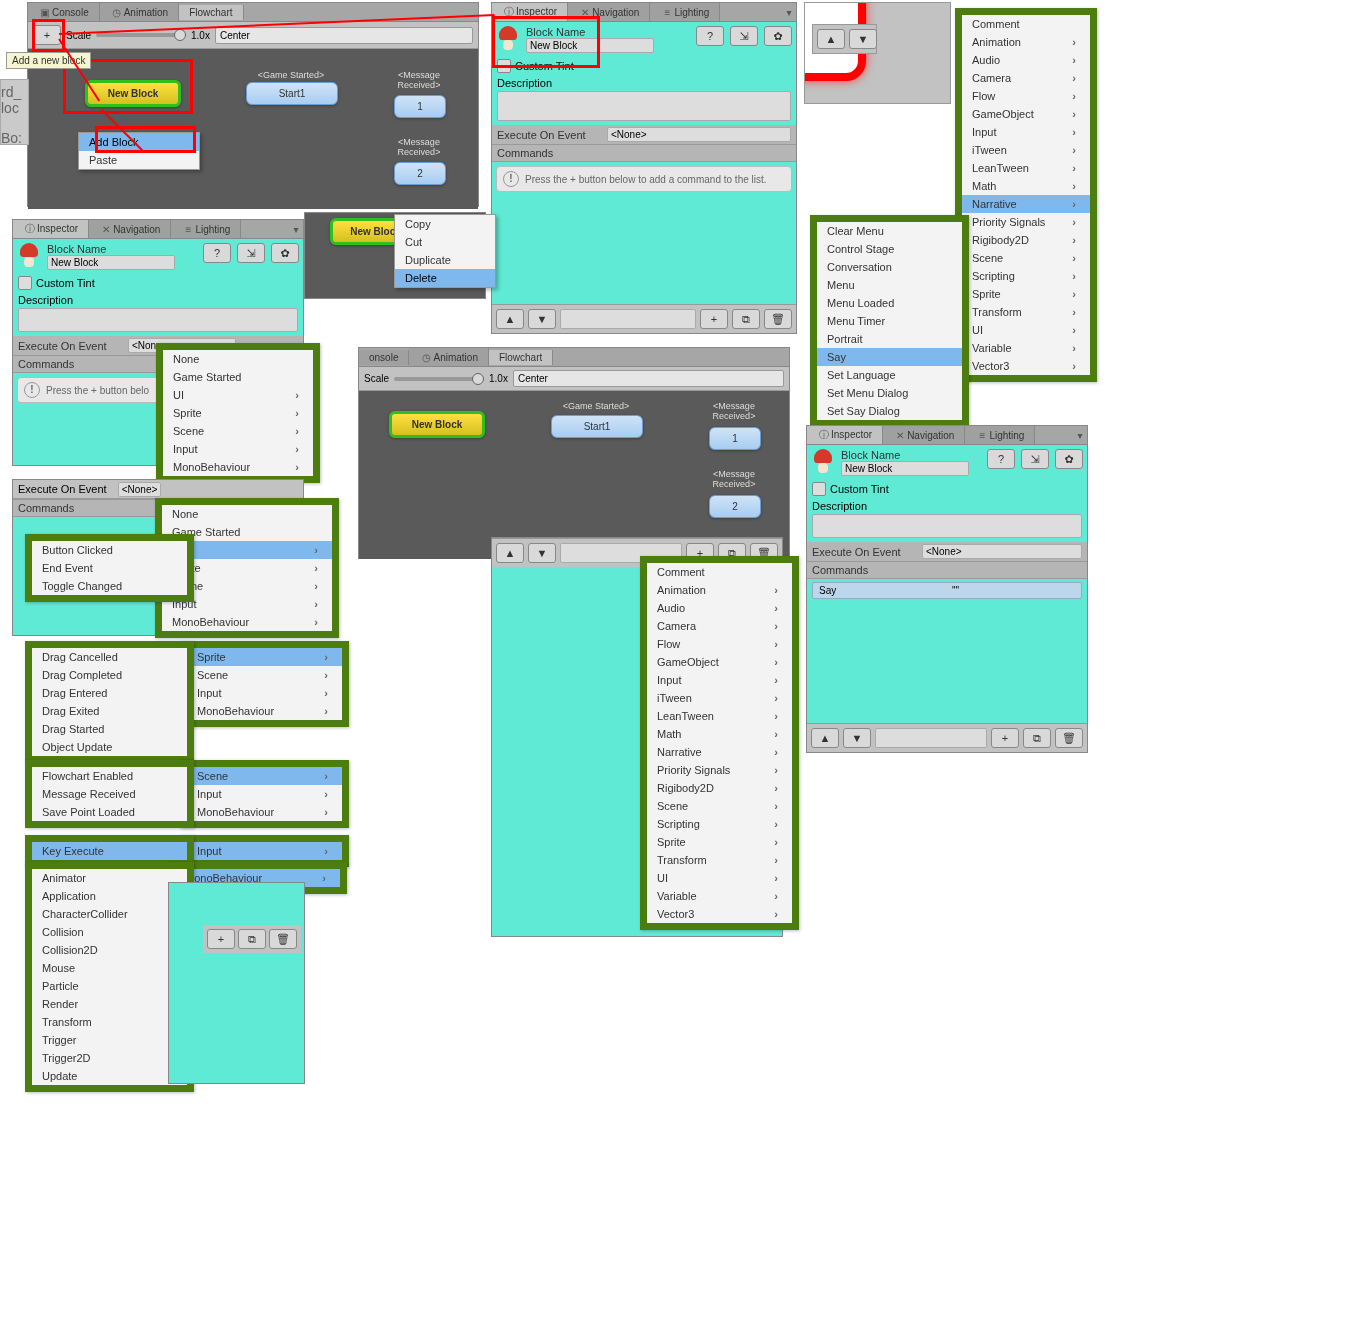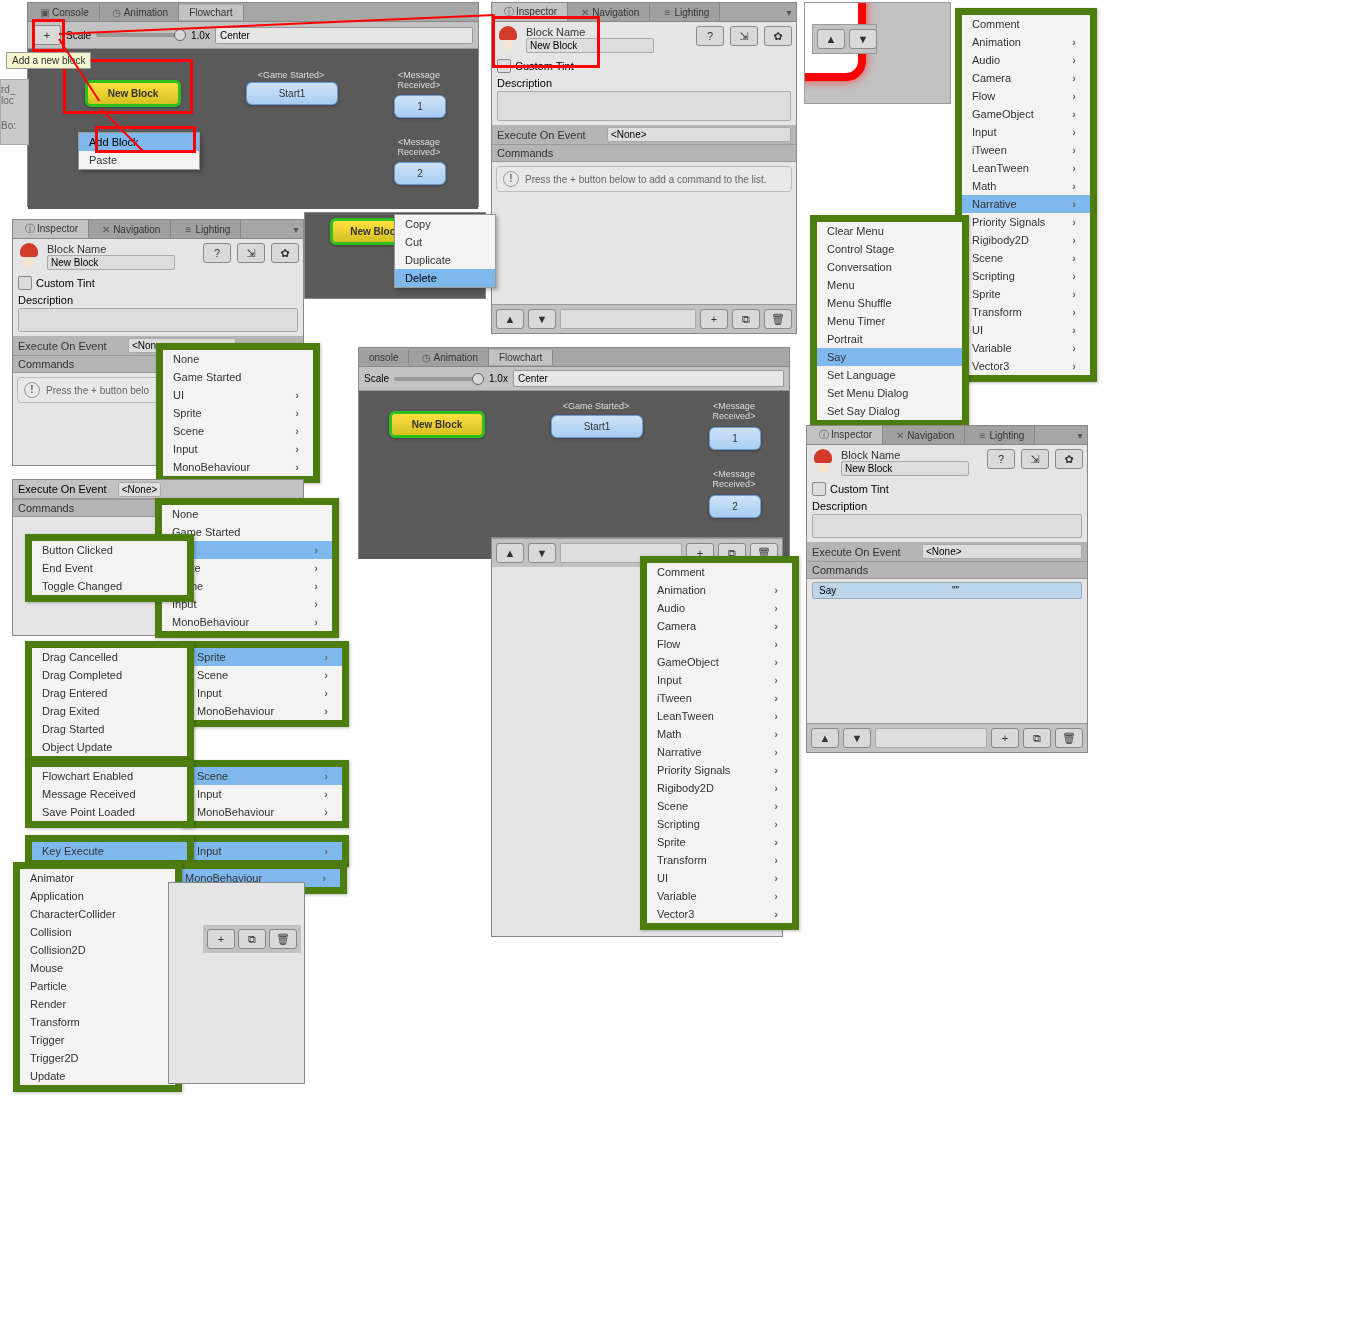--- a/index.html
+++ b/index.html
@@ -1,16 +1,16 @@
 <!DOCTYPE html>
 <html><head>
 <meta charset="utf-8">
 <style>
 body{margin:0;background:#fff;font-family:Arial,Helvetica,sans-serif;font-size:11px;color:#000;position:relative;width:1354px;height:1342px}
-.panel{position:absolute;background:#e5e5e5;border:1px solid #888}
+.panel{position:absolute;background:#5eead4;border:1px solid #888}
 .tabbar{background:#a6a6a6;display:flex;border-bottom:1px solid #888;height:18px;align-items:center}
 .tab{padding:2px 10px;border-right:1px solid #888;color:#333;background:#a0a0a0;font-size:10px}
 .tab.active{background:#c2c2c2}
 .darkarea{background:#5a5a5a;position:relative}
 .toolbar{background:#c2c2c2;padding:3px 5px;display:flex;align-items:center;gap:5px;border-bottom:1px solid #999;font-size:10px}
 .btn{display:inline-flex;align-items:center;justify-content:center;background:#d9d9d9;border:1px solid #888;border-radius:3px;min-width:18px;height:18px;padding:0 4px;color:#333;font-size:11px}
 .slider{display:inline-block;width:90px;height:4px;background:#999;border-radius:2px;position:relative}
 .slider::after{content:'';position:absolute;right:0;top:-4px;width:10px;height:10px;background:#d9d9d9;border:1px solid #666;border-radius:50%}
 .field{background:#e6e6e6;border:1px solid #999;padding:2px 4px;font-size:10px;border-radius:2px}
 .block{position:absolute;border-radius:6px;text-align:center;font-size:10px;padding:5px 0;box-shadow:0 1px 3px rgba(0,0,0,.3)}
@@ -74,21 +74,21 @@
       <div class="mi">Paste</div>
     </div>
   </div>
 </div>
 
 <div class="redbox" style="left:32px;top:19px;width:27px;height:27px"></div>
 <div class="redbox" style="left:63px;top:59px;width:124px;height:49px"></div>
 <div class="redbox" style="left:95px;top:126px;width:95px;height:21px"></div>
 <div class="tooltip" style="left:6px;top:52px">Add a new block</div>
 
-<div style="position:absolute;left:0;top:79px;width:27px;height:60px;font-size:10px;color:#666;background:#cacaca;border:1px solid #aaa;padding-top:4px">
+<div style="position:absolute;left:0;top:79px;width:27px;height:60px;font-size:14px;color:#666;background:#cacaca;border:1px solid #aaa;padding-top:4px">
   <div>rd_</div>
   <div>loc</div>
   <div style="margin-top:14px">Bo:</div>
 </div>
 
 <div class="panel" style="left:491px;top:2px;width:304px;height:330px">
   <div class="tabbar">
     <div class="tab active"><span class="miniicon">ⓘ</span><span>Inspector</span></div>
     <div class="tab"><span class="miniicon">✕</span><span>Navigation</span></div>
     <div class="tab"><span class="miniicon">≡</span><span>Lighting</span></div>
@@ -254,21 +254,21 @@
   </div>
   <div class="menulist" style="position:absolute;left:0;top:0;width:155px">
     <div class="mi hl">Key Execute</div>
   </div>
 </div>
 
 <div class="twocol" style="left:13px;top:862px">
   <div class="menulist" style="position:absolute;left:155px;top:0;width:165px">
     <div class="mi hl sub">MonoBehaviour</div>
   </div>
-  <div class="menulist" style="position:absolute;left:0;top:0;width:155px">
+  <div class="menulist" style="position:absolute;left:12px;top:0;width:155px">
     <div class="mi">Animator</div>
     <div class="mi">Application</div>
     <div class="mi">CharacterCollider</div>
     <div class="mi">Collision</div>
     <div class="mi">Collision2D</div>
     <div class="mi">Mouse</div>
     <div class="mi">Particle</div>
     <div class="mi">Render</div>
     <div class="mi">Transform</div>
     <div class="mi">Trigger</div>
@@ -370,21 +370,21 @@
   <div class="mi sub">Transform</div>
   <div class="mi sub">UI</div>
   <div class="mi sub">Variable</div>
   <div class="mi sub">Vector3</div>
 </div>
 <div class="menulist" style="position:absolute;left:810px;top:215px;width:145px">
   <div class="mi">Clear Menu</div>
   <div class="mi">Control Stage</div>
   <div class="mi">Conversation</div>
   <div class="mi">Menu</div>
-  <div class="mi">Menu Shuffle</div>
+  <div class="mi">Menu Loaded</div>
   <div class="mi">Menu Timer</div>
   <div class="mi">Portrait</div>
   <div class="mi hl">Say</div>
   <div class="mi">Set Language</div>
   <div class="mi">Set Menu Dialog</div>
   <div class="mi">Set Say Dialog</div>
 </div>
 
 <div class="panel" style="left:806px;top:425px;width:280px;height:326px">
   <div class="tabbar">

